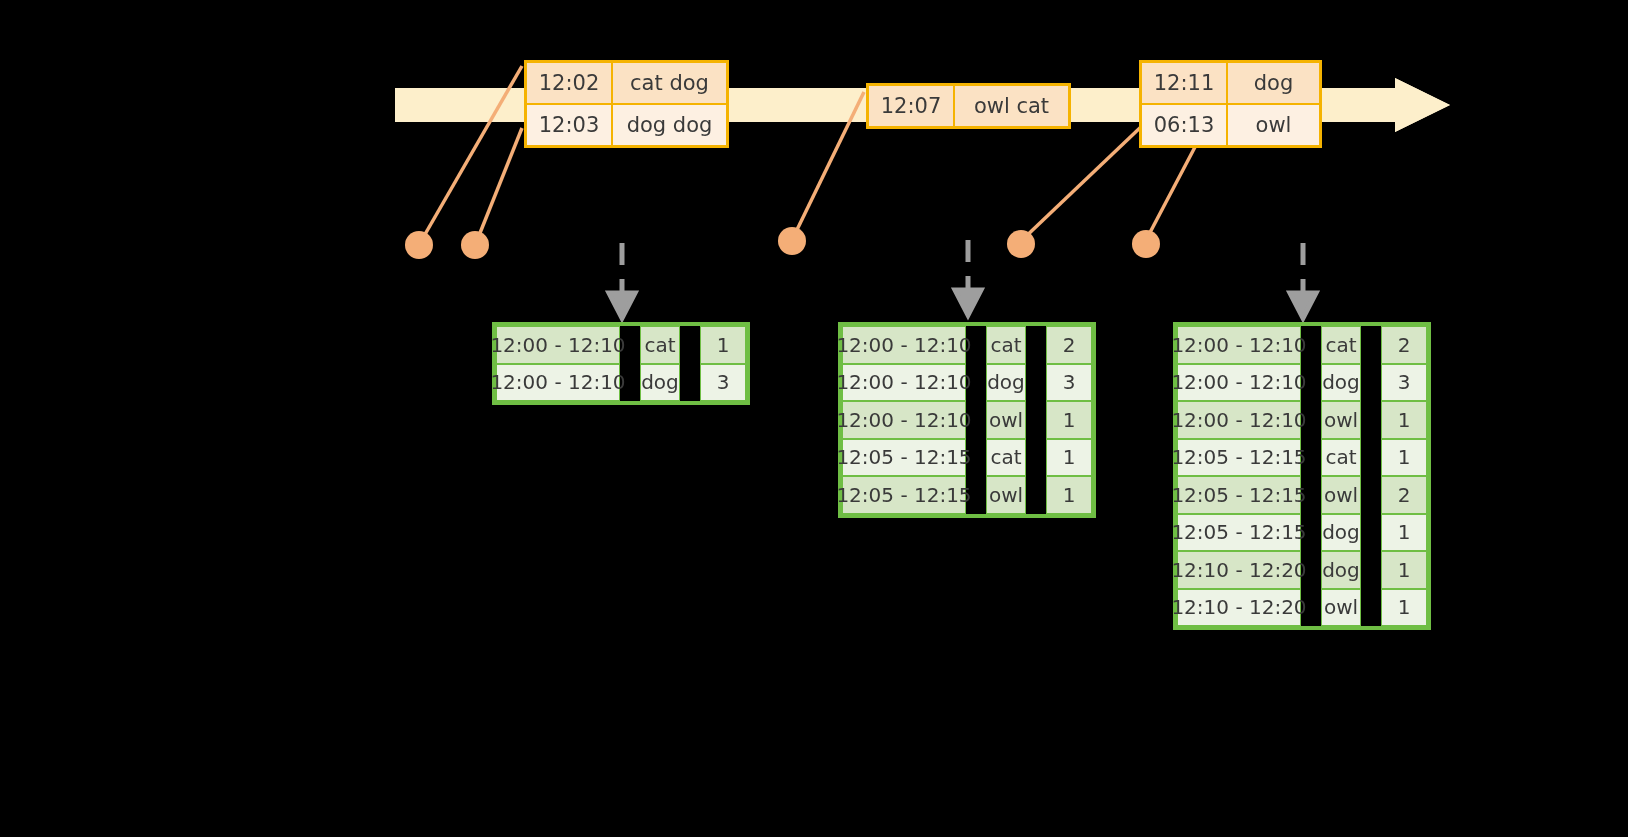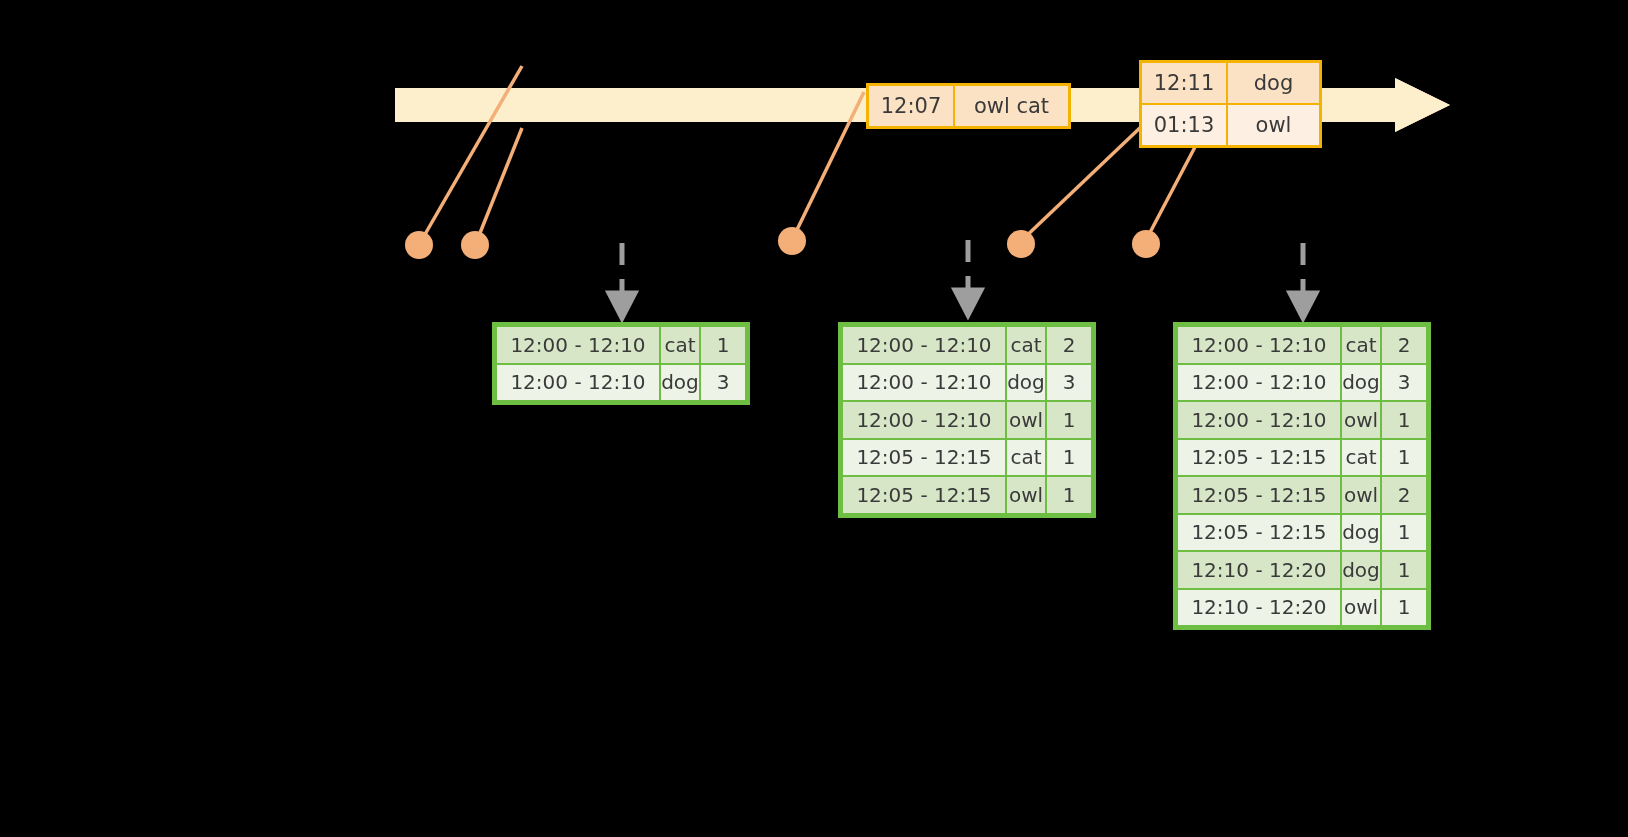--- a/index.html
+++ b/index.html
@@ -67,20 +67,21 @@
     box-sizing: border-box;
     display: flex;
     flex-direction: column;
     z-index: 5;
   }
   .res-row {
     display: flex;
     flex-direction: row;
     height: 37.5px;
     box-sizing: border-box;
+    gap: 20px;
   }
   .res-row .cell {
     display: flex;
     align-items: center;
     justify-content: center;
     font-size: 20px;
     color: #3a3a3a;
     box-sizing: border-box;
     border: 1.5px solid #6FBE44;
     white-space: nowrap;
@@ -130,35 +131,45 @@
         <line x1="968" y1="240" x2="968" y2="292" stroke-dasharray="22,14"></line>
         <polygon points="955,290 981,290 968,315"></polygon>
       </g>
       <g>
         <line x1="1303" y1="243" x2="1303" y2="295" stroke-dasharray="22,14"></line>
         <polygon points="1290,293 1316,293 1303,318"></polygon>
       </g>
     </g>
   </svg>
 
+  <div class="event-box" style="left:524px; top:60px; width:205px;">
+    <div class="event-row shade-a">
+      <div class="ev-time">12:02</div>
+      <div class="ev-words">cat dog</div>
+    </div>
+    <div class="event-row shade-b">
+      <div class="ev-time">12:03</div>
+      <div class="ev-words">dog dog</div>
+    </div>
+  </div>
 
   <div class="event-box" style="left:866px; top:83px; width:205px;text-align:right;">
     <div class="event-row shade-a">
       <div class="ev-time">12:07</div>
       <div class="ev-words">owl cat</div>
     </div>
   </div>
 
   <div class="event-box" style="left:1139px; top:60px; width:183px;">
     <div class="event-row shade-a">
       <div class="ev-time">12:11</div>
       <div class="ev-words">dog</div>
     </div>
     <div class="event-row shade-b">
-      <div class="ev-time">01:13</div>
+      <div class="ev-time">06:13</div>
       <div class="ev-words">owl</div>
     </div>
   </div>
 
   <div class="result-table" style="left:492px; top:322px; width:258px;">
     <div class="res-row row-dark">
       <div class="cell c-window">12:00 - 12:10</div>
       <div class="cell c-word">cat</div>
       <div class="cell c-count">1</div>
     </div>

